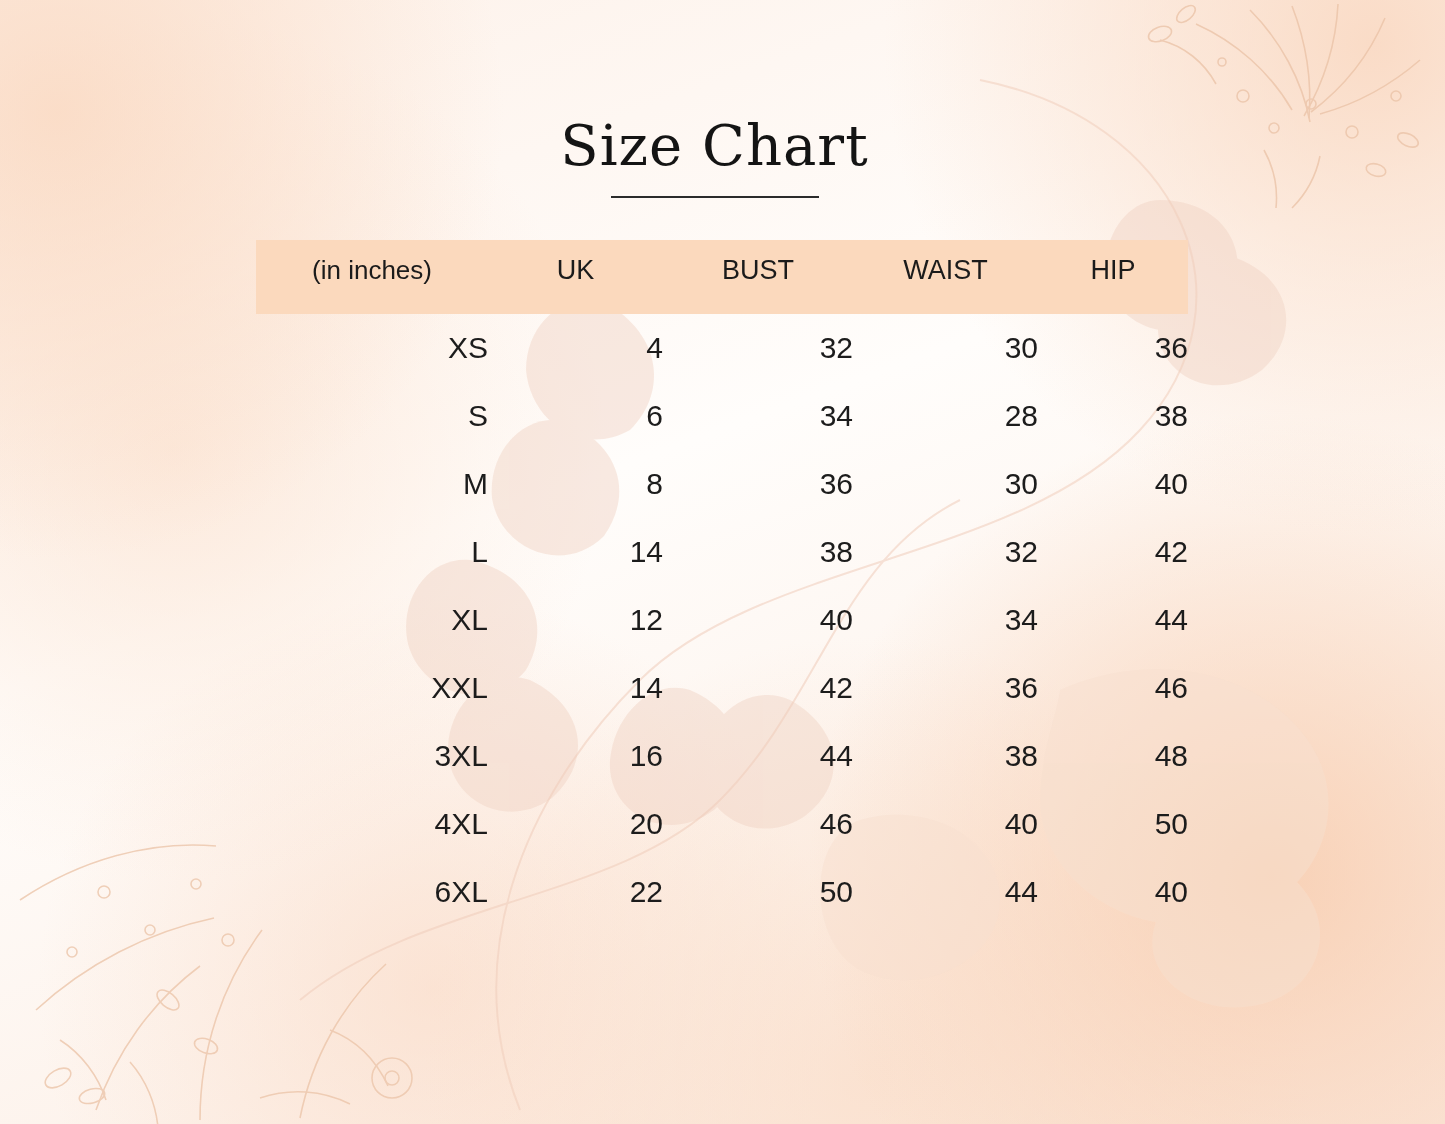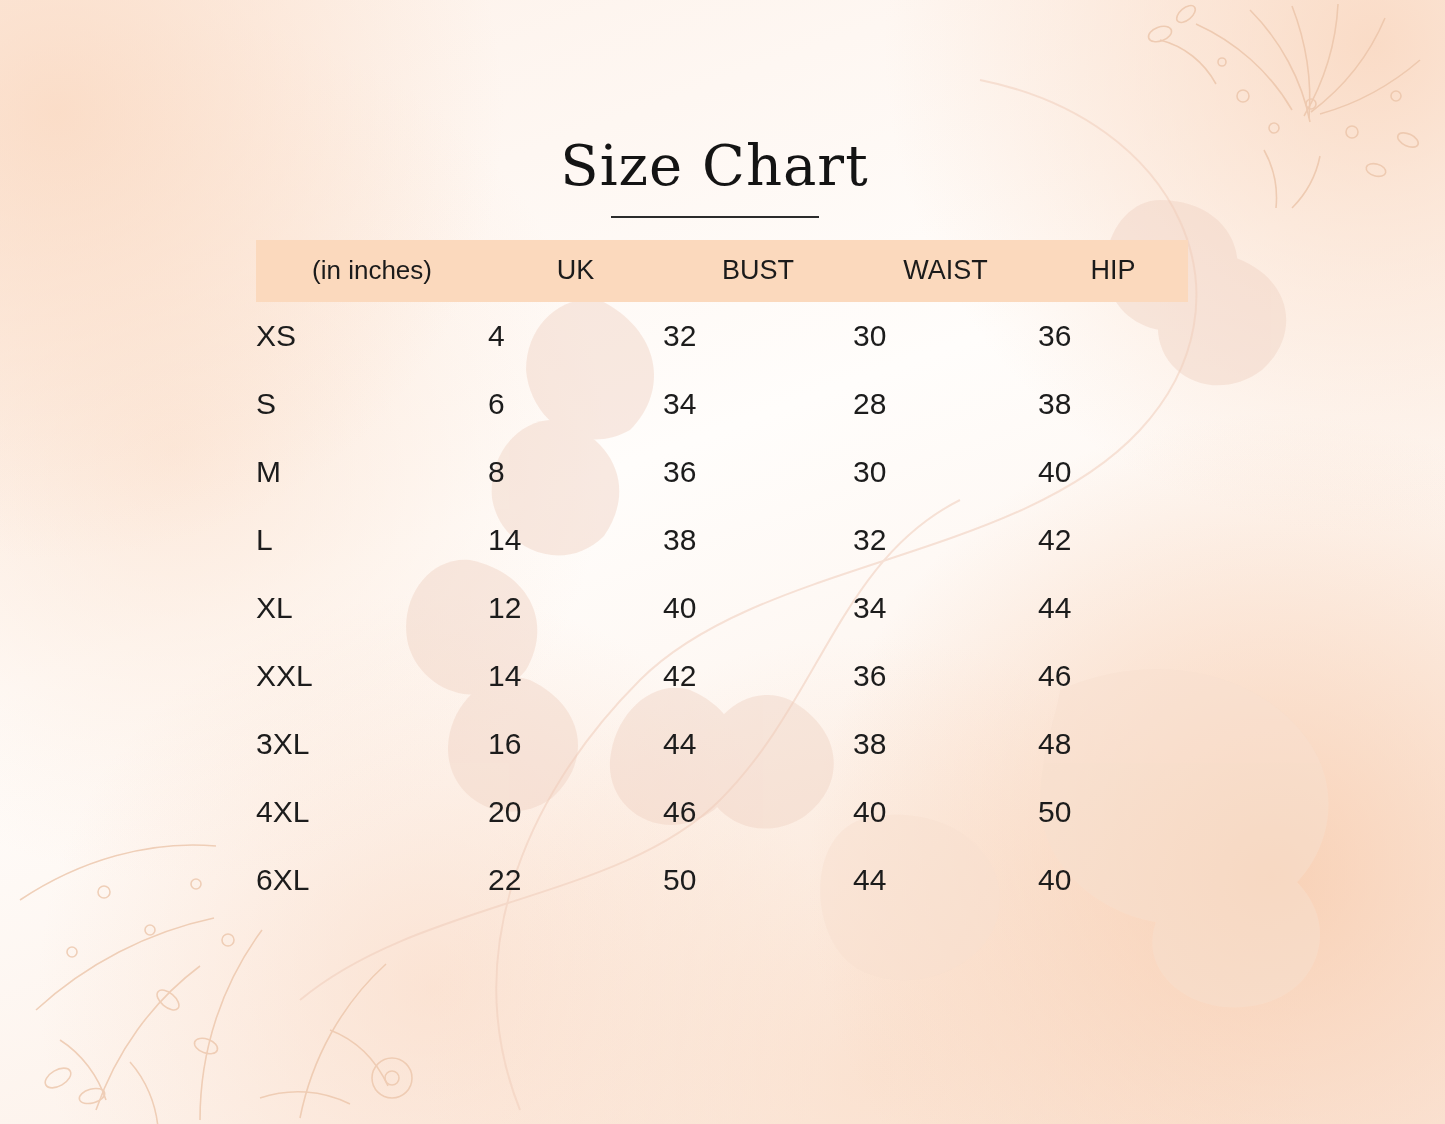--- a/index.html
+++ b/index.html
@@ -34,21 +34,20 @@
     inset: 0;
     pointer-events: none;
   }
 
   .title-wrap {
     position: absolute;
     top: 118px;
     left: 0;
     right: 16px;
     text-align: center;
-    margin-top: 20px;
   }
   .title {
     font-family: "DejaVu Serif", serif;
     font-size: 56px;
     letter-spacing: 1px;
     color: #141414;
     font-weight: 400;
     line-height: 1;
   }
   .title-rule {
@@ -68,30 +67,30 @@
   table.size-table {
     width: 932px;
     border-collapse: collapse;
     table-layout: fixed;
   }
   table.size-table thead th {
     background: #fbd9bd;
     font-weight: 400;
     font-size: 27px;
     color: #1b1b1b;
-    padding: 15px 0 16px 0;
+    padding: 15px 0 28px 0;
     text-align: center;
   }
   table.size-table thead th:first-child {
     font-size: 26px;
   }
   table.size-table tbody td {
     font-size: 30px;
     color: #1c1c1c;
-    text-align: left;
+    text-align: right;
     padding: 17px 0 17px 0;
     font-weight: 400;
   }
   col.c0 { width: 232px; }
   col.c1 { width: 175px; }
   col.c2 { width: 190px; }
   col.c3 { width: 185px; }
   col.c4 { width: 150px; }
 </style>
 </head>

